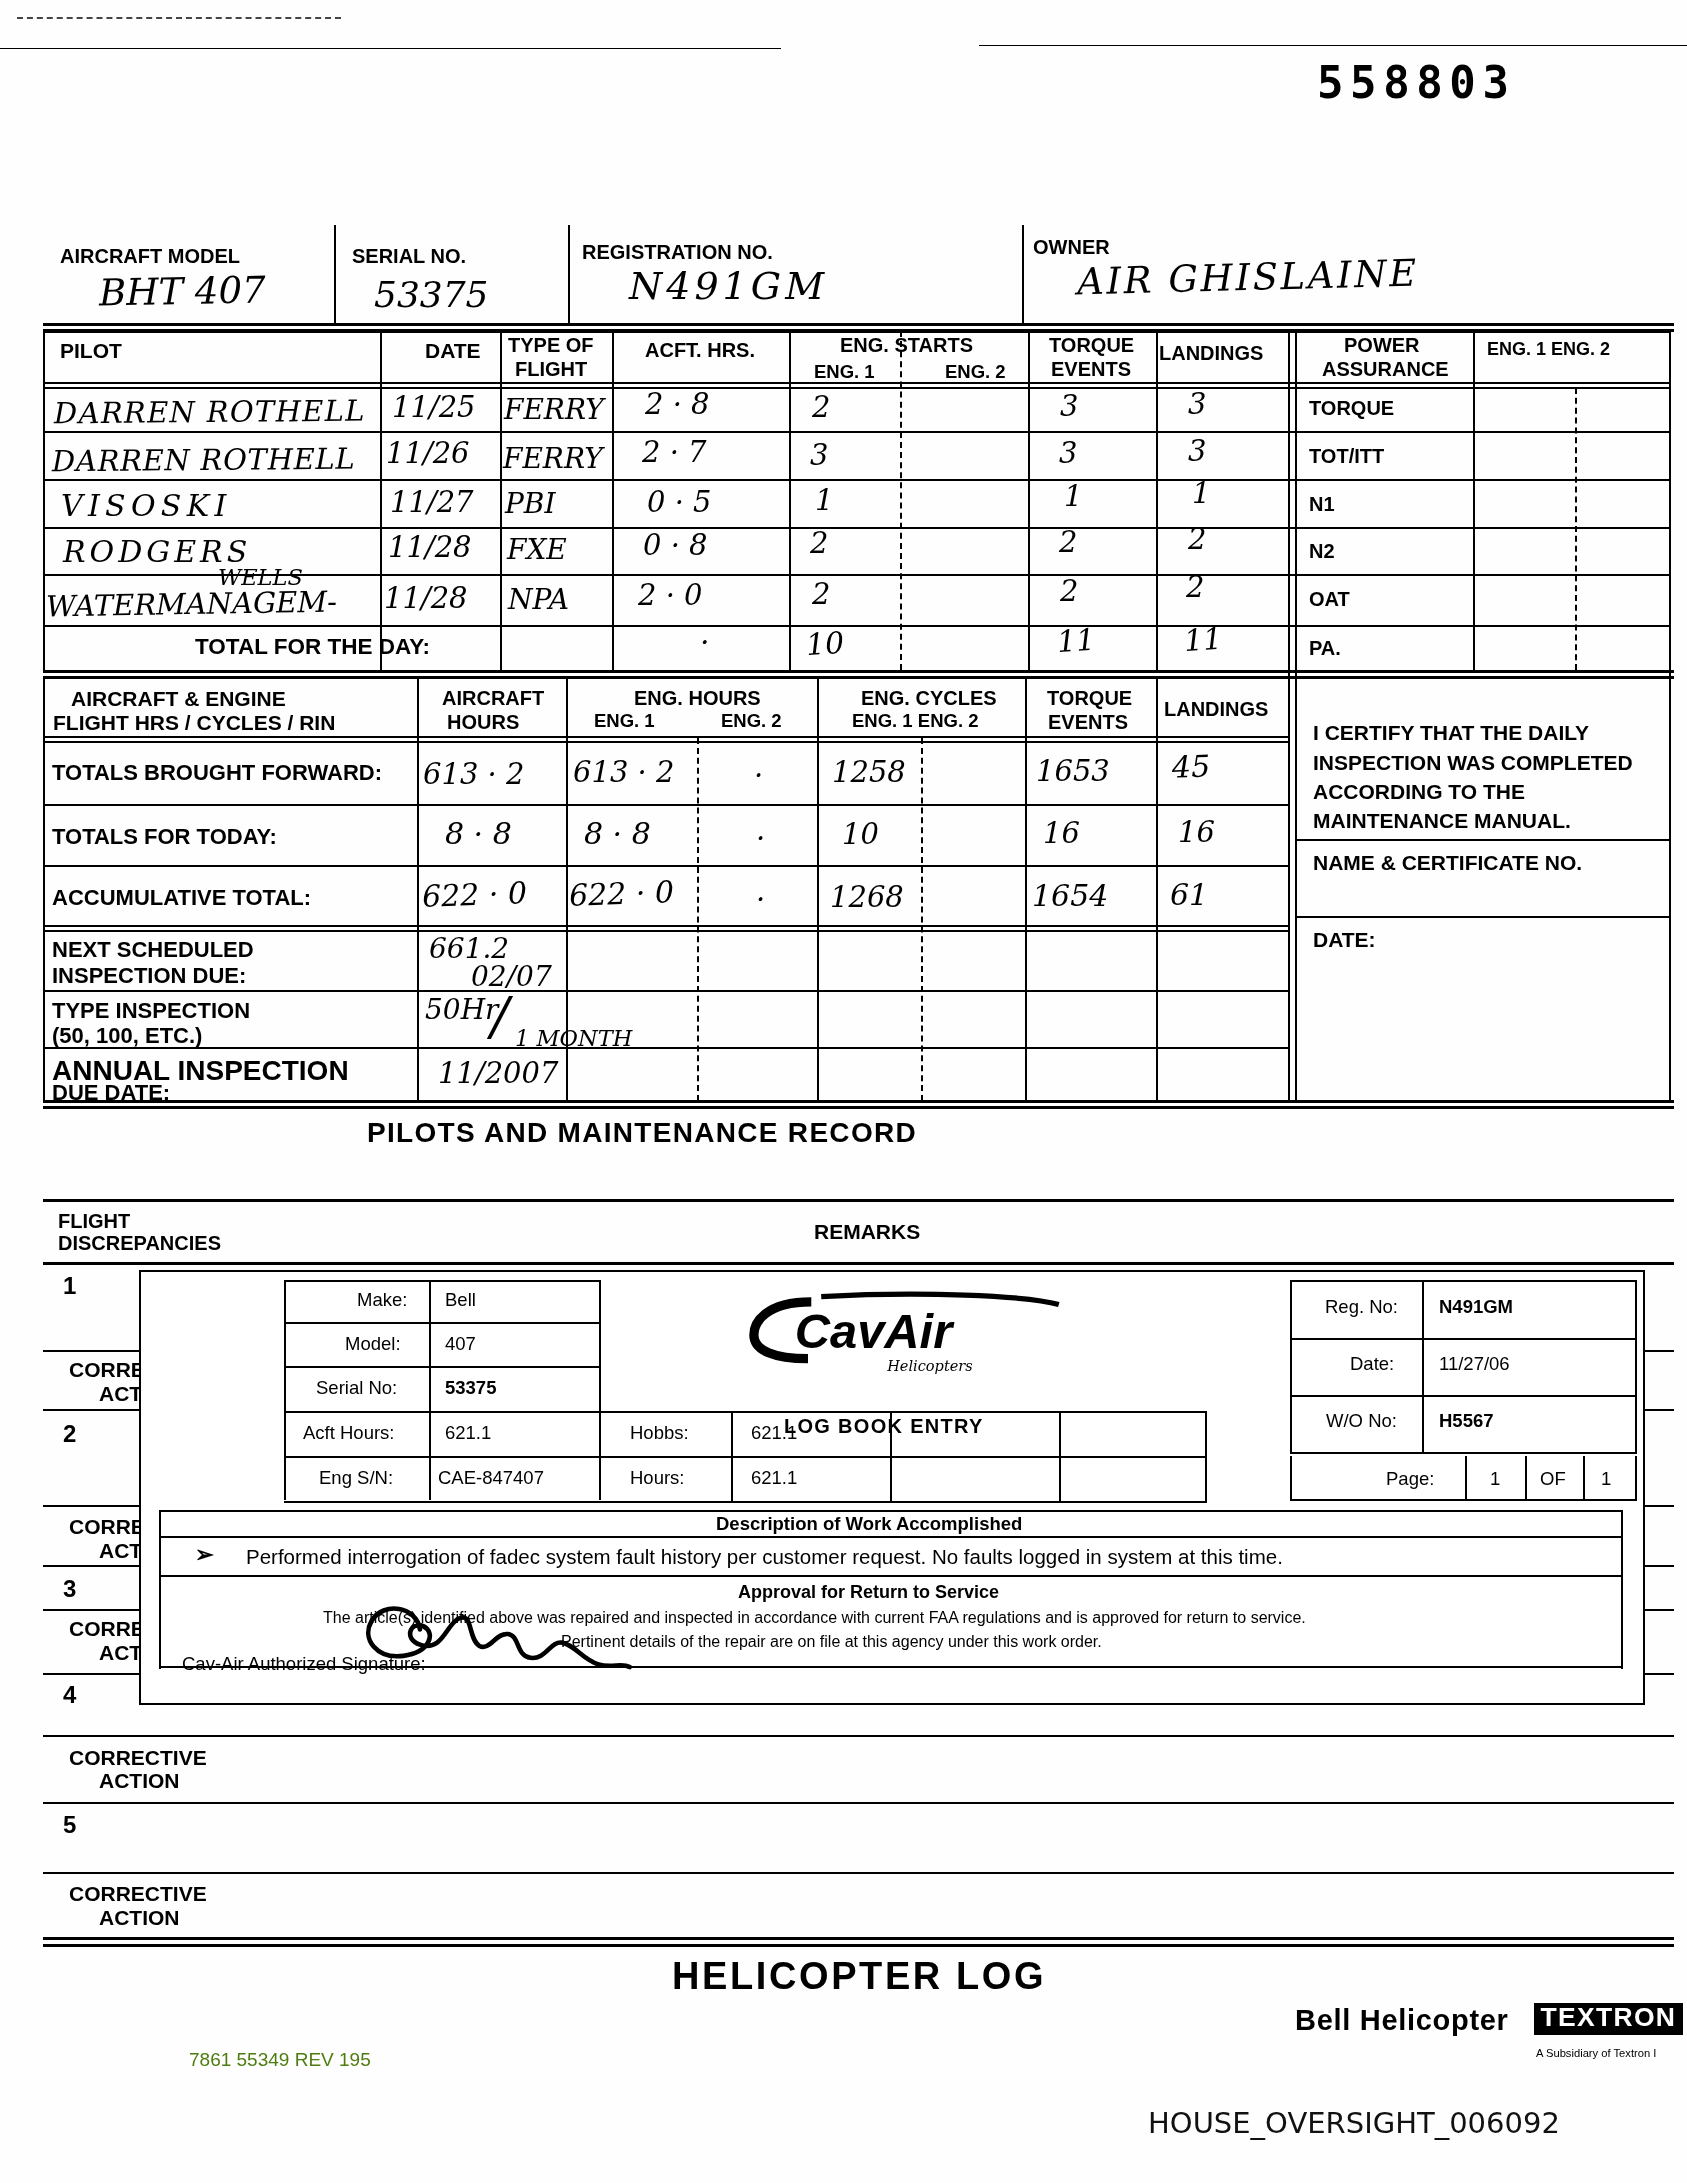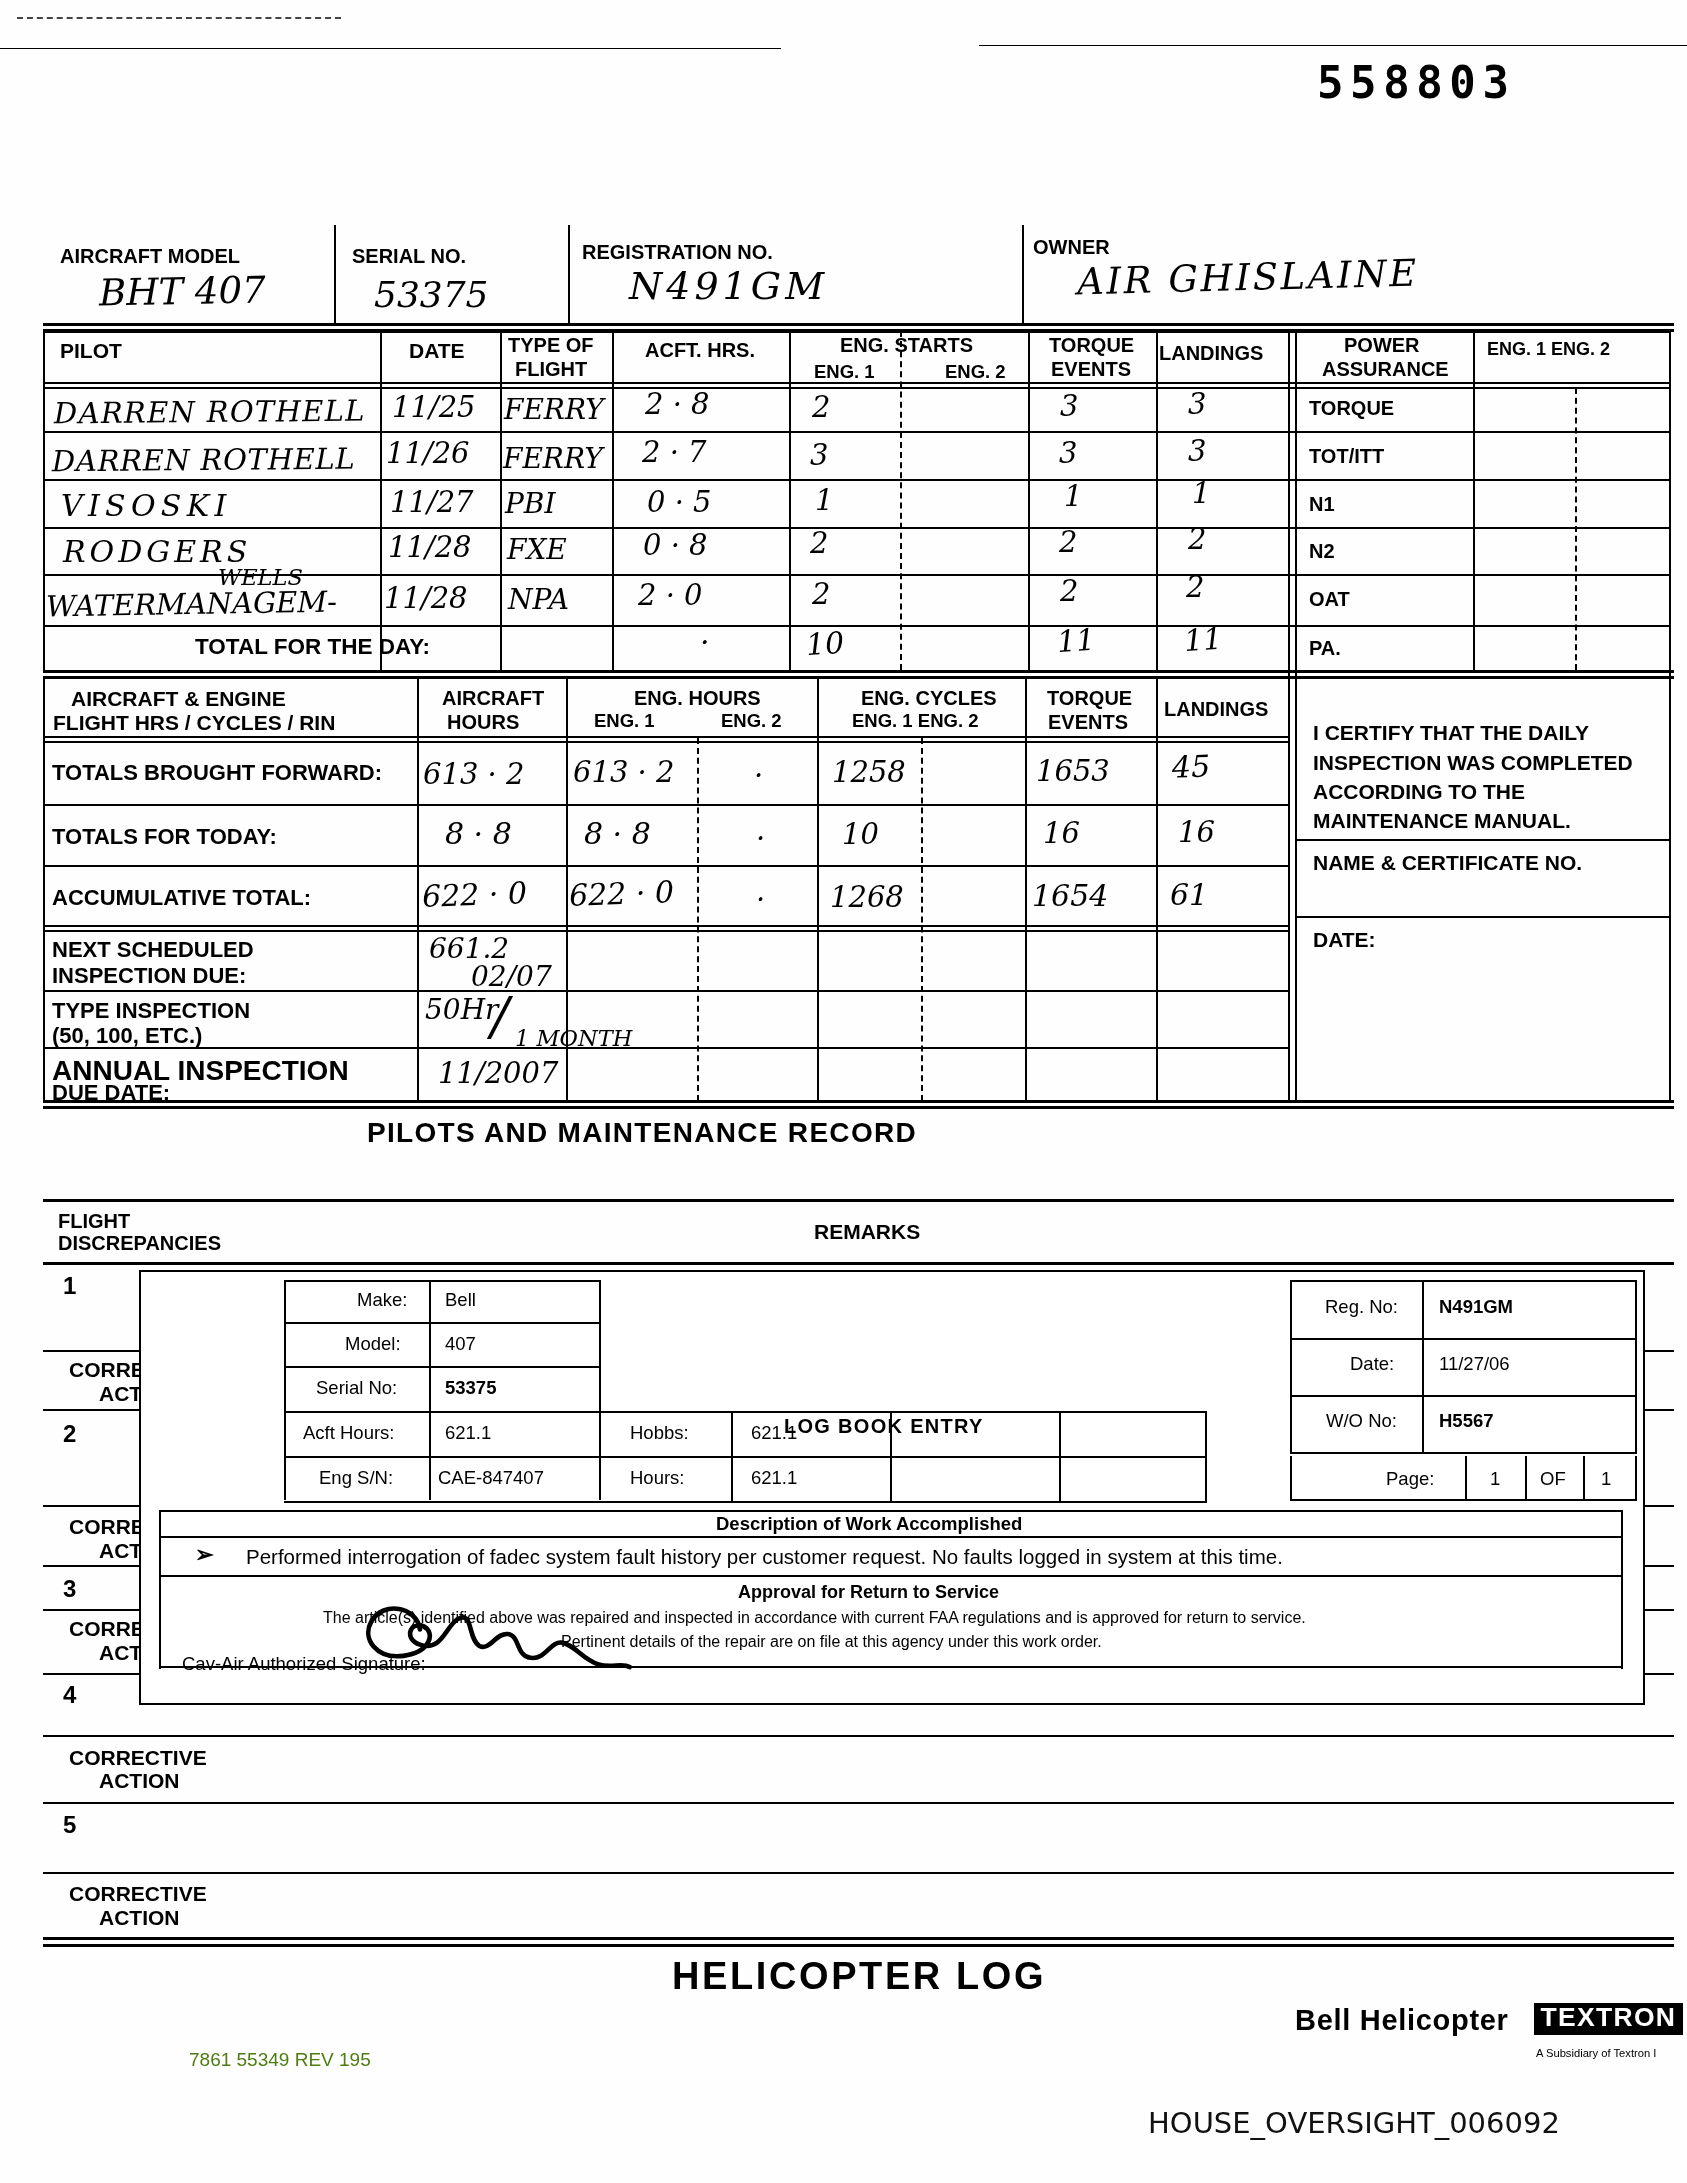--- a/index.html
+++ b/index.html
@@ -64,21 +64,21 @@
   <div class="hl" style="left:43px;top:331px;width:1628px;"></div>
   <div class="hl" style="left:43px;top:382px;width:1628px;"></div>
   <div class="hl" style="left:43px;top:387px;width:1628px;"></div>
   <div class="hl" style="left:43px;top:431px;width:1628px;"></div>
   <div class="hl" style="left:43px;top:479px;width:1628px;"></div>
   <div class="hl" style="left:43px;top:527px;width:1628px;"></div>
   <div class="hl" style="left:43px;top:574px;width:1628px;"></div>
   <div class="hl" style="left:43px;top:625px;width:1628px;"></div>
 
   <div class="t b" style="left:60px;top:340px;font-size:21px;">PILOT</div>
-  <div class="t b" style="left:409px;top:340px;font-size:21px;">DATE</div>
+  <div class="t b" style="left:425px;top:340px;font-size:21px;">DATE</div>
   <div class="t b" style="left:508px;top:335px;font-size:20px;">TYPE OF</div>
   <div class="t b" style="left:515px;top:359px;font-size:20px;">FLIGHT</div>
   <div class="t b" style="left:645px;top:340px;font-size:20px;">ACFT. HRS.</div>
   <div class="t b" style="left:840px;top:335px;font-size:20px;">ENG. STARTS</div>
   <div class="t b" style="left:814px;top:363px;font-size:18.5px;">ENG. 1</div>
   <div class="t b" style="left:945px;top:363px;font-size:18.5px;">ENG. 2</div>
   <div class="t b" style="left:1049px;top:335px;font-size:20px;">TORQUE</div>
   <div class="t b" style="left:1051px;top:359px;font-size:20px;">EVENTS</div>
   <div class="t b" style="left:1159px;top:343px;font-size:20px;">LANDINGS</div>
 
@@ -300,20 +300,28 @@
   <div class="t lb-t b" style="left:445px;top:1379px;font-size:18.5px;">53375</div>
   <div class="t lb-t" style="left:303px;top:1424px;font-size:18.5px;">Acft Hours:</div>
   <div class="t lb-t" style="left:445px;top:1424px;font-size:18.5px;">621.1</div>
   <div class="t lb-t" style="left:630px;top:1424px;font-size:18.5px;">Hobbs:</div>
   <div class="t lb-t" style="left:751px;top:1424px;font-size:18.5px;">621.1</div>
   <div class="t lb-t" style="left:319px;top:1469px;font-size:18.5px;">Eng S/N:</div>
   <div class="t lb-t" style="left:438px;top:1469px;font-size:18.5px;">CAE-847407</div>
   <div class="t lb-t" style="left:630px;top:1469px;font-size:18.5px;">Hours:</div>
   <div class="t lb-t" style="left:751px;top:1469px;font-size:18.5px;">621.1</div>
 
+  <div class="t lb-t" style="left:748px;top:1290px;width:318px;height:99px;">
+    <svg width="318" height="99" viewBox="0 0 480 150">
+      <path d="M 95 18 C 25 18 8 50 8 68 C 8 92 40 104 90 104" fill="none" stroke="#000" stroke-width="14"></path>
+      <path d="M 110 10 C 260 2 420 8 470 22" fill="none" stroke="#000" stroke-width="8"></path>
+      <text x="70" y="88" font-family="Liberation Sans,sans-serif" font-style="italic" font-weight="bold" font-size="74" fill="#000">CavAir</text>
+      <text x="210" y="122" font-family="DejaVu Serif,serif" font-style="italic" font-size="22" fill="#000">Helicopters</text>
+    </svg>
+  </div>
   <div class="t lb-t b" style="left:784px;top:1416px;font-size:20px;letter-spacing:1.3px;">LOG BOOK ENTRY</div>
 
   <div class="t lb-t" style="left:1325px;top:1298px;font-size:18.5px;">Reg. No:</div>
   <div class="t lb-t b" style="left:1439px;top:1298px;font-size:18.5px;">N491GM</div>
   <div class="t lb-t" style="left:1350px;top:1355px;font-size:18.5px;">Date:</div>
   <div class="t lb-t" style="left:1439px;top:1355px;font-size:18.5px;">11/27/06</div>
   <div class="t lb-t" style="left:1326px;top:1412px;font-size:18.5px;">W/O No:</div>
   <div class="t lb-t b" style="left:1439px;top:1412px;font-size:18.5px;">H5567</div>
   <div class="t lb-t" style="left:1386px;top:1470px;font-size:18.5px;">Page:</div>
   <div class="t lb-t" style="left:1490px;top:1470px;font-size:18.5px;">1</div>

